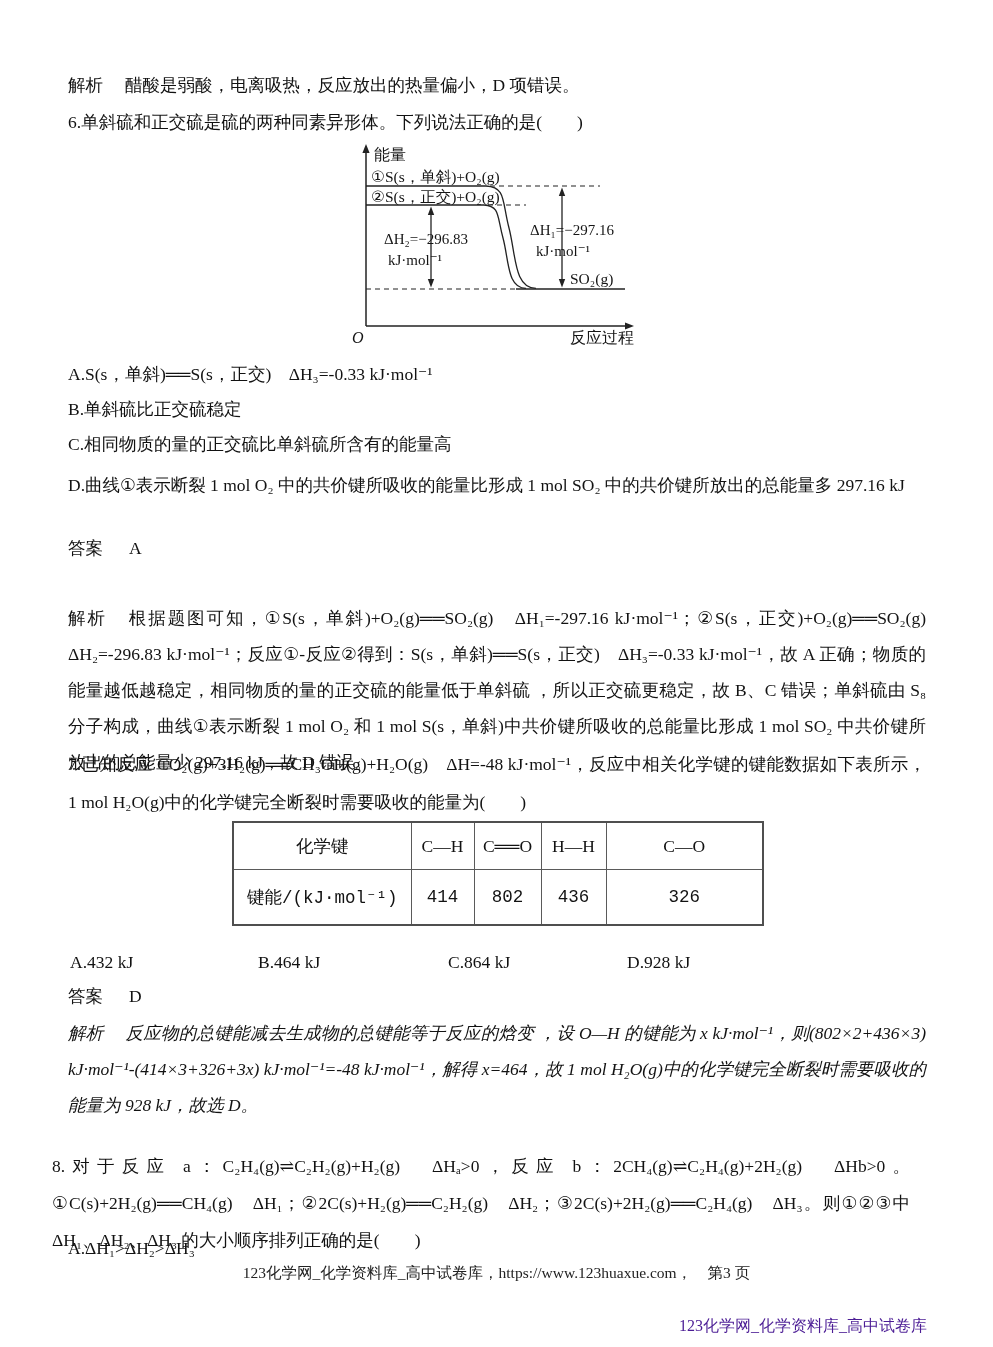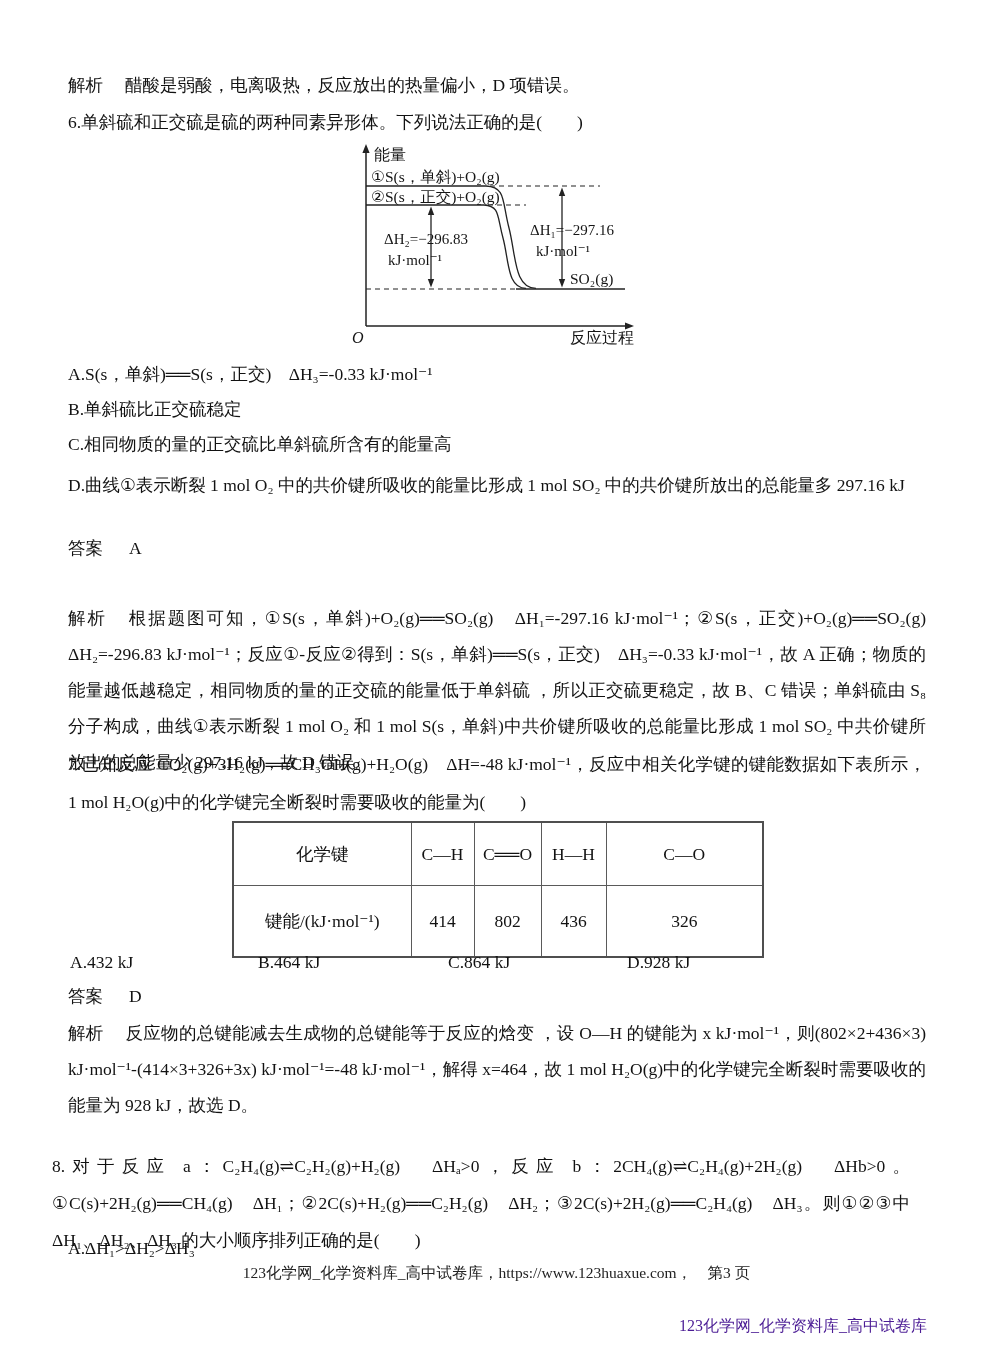--- a/index.html
+++ b/index.html
@@ -22,25 +22,25 @@
   
   table.bond{
     border-collapse:collapse;
     table-layout:fixed;
     border:2px solid #4f4f4f;
   }
   table.bond td{
     border:1.6px solid #5a5a5a;
     text-align:center;
     vertical-align:middle;
-    padding:8px;
+    padding:0;
     font-size:17.5px;
   }
   table.bond tr.hdr td{height:46px;}
-  table.bond tr.dat td{height:54px;}
+  table.bond tr.dat td{height:54px;font-family:Liberation Mono, monospace;}
 
   
   .diag svg text{font-family:"Liberation Serif","DejaVu Serif","DejaVu Sans",serif;fill:#151515;}
   .footer{left:0;right:0;top:1263px;text-align:center;font-size:15.5px;color:#222;}
   .watermark{right:66px;top:1316px;font-size:16px;color:#4c1d95;}
 </style>
 </head>
 <body>
 
 <div class="page">
@@ -138,21 +138,21 @@
     <span class="abs line" style="left:0px;top:0;">A.432 kJ</span>
     <span class="abs line" style="left:188px;top:0;">B.464 kJ</span>
     <span class="abs line" style="left:378px;top:0;">C.864 kJ</span>
     <span class="abs line" style="left:557px;top:0;">D.928 kJ</span>
   </div>
 
   <div class="abs line" style="left:68px;top:984px;">
     <span class="anslabel">答案</span><span>D</span>
   </div>
 
-  <div class="abs para" style="left:68px;top:1015px;">
+  <div class="abs para" style="left:68px;top:1015px;font-style:italic;">
     <span class="expllabel">解析</span><span>反应物的总键能减去生成物的总键能等于反应的焓变 ，设 O—H 的键能为 x kJ·mol⁻¹，则(802×2+436×3) kJ·mol⁻¹-(414×3+326+3x) kJ·mol⁻¹=-48 kJ·mol⁻¹，解得 x=464，故 1 mol H₂O(g)中的化学键完全断裂时需要吸收的能量为 928 kJ，故选 D。</span>
   </div>
 
   <div class="abs para" style="left:52px;top:1125px;line-height:37px;margin-top:23px;">8.对于反应 a：C₂H₄(g)⇌C₂H₂(g)+H₂(g)　ΔHₐ&gt;0，反应 b：2CH₄(g)⇌C₂H₄(g)+2H₂(g)　ΔHb&gt;0。①C(s)+2H₂(g)══CH₄(g)　ΔH₁；②2C(s)+H₂(g)══C₂H₂(g)　ΔH₂；③2C(s)+2H₂(g)══C₂H₄(g)　ΔH₃。则①②③中 ΔH₁、ΔH₂、ΔH₃ 的大小顺序排列正确的是(　　)</div>
 
   <div class="abs line" style="left:68px;top:1238px;">A.ΔH₁&gt;ΔH₂&gt;ΔH₃</div>
 
   <div class="abs footer">123化学网_化学资料库_高中试卷库，https://www.123huaxue.com，　第3 页</div>
 
   <div class="abs watermark">123化学网_化学资料库_高中试卷库</div>

